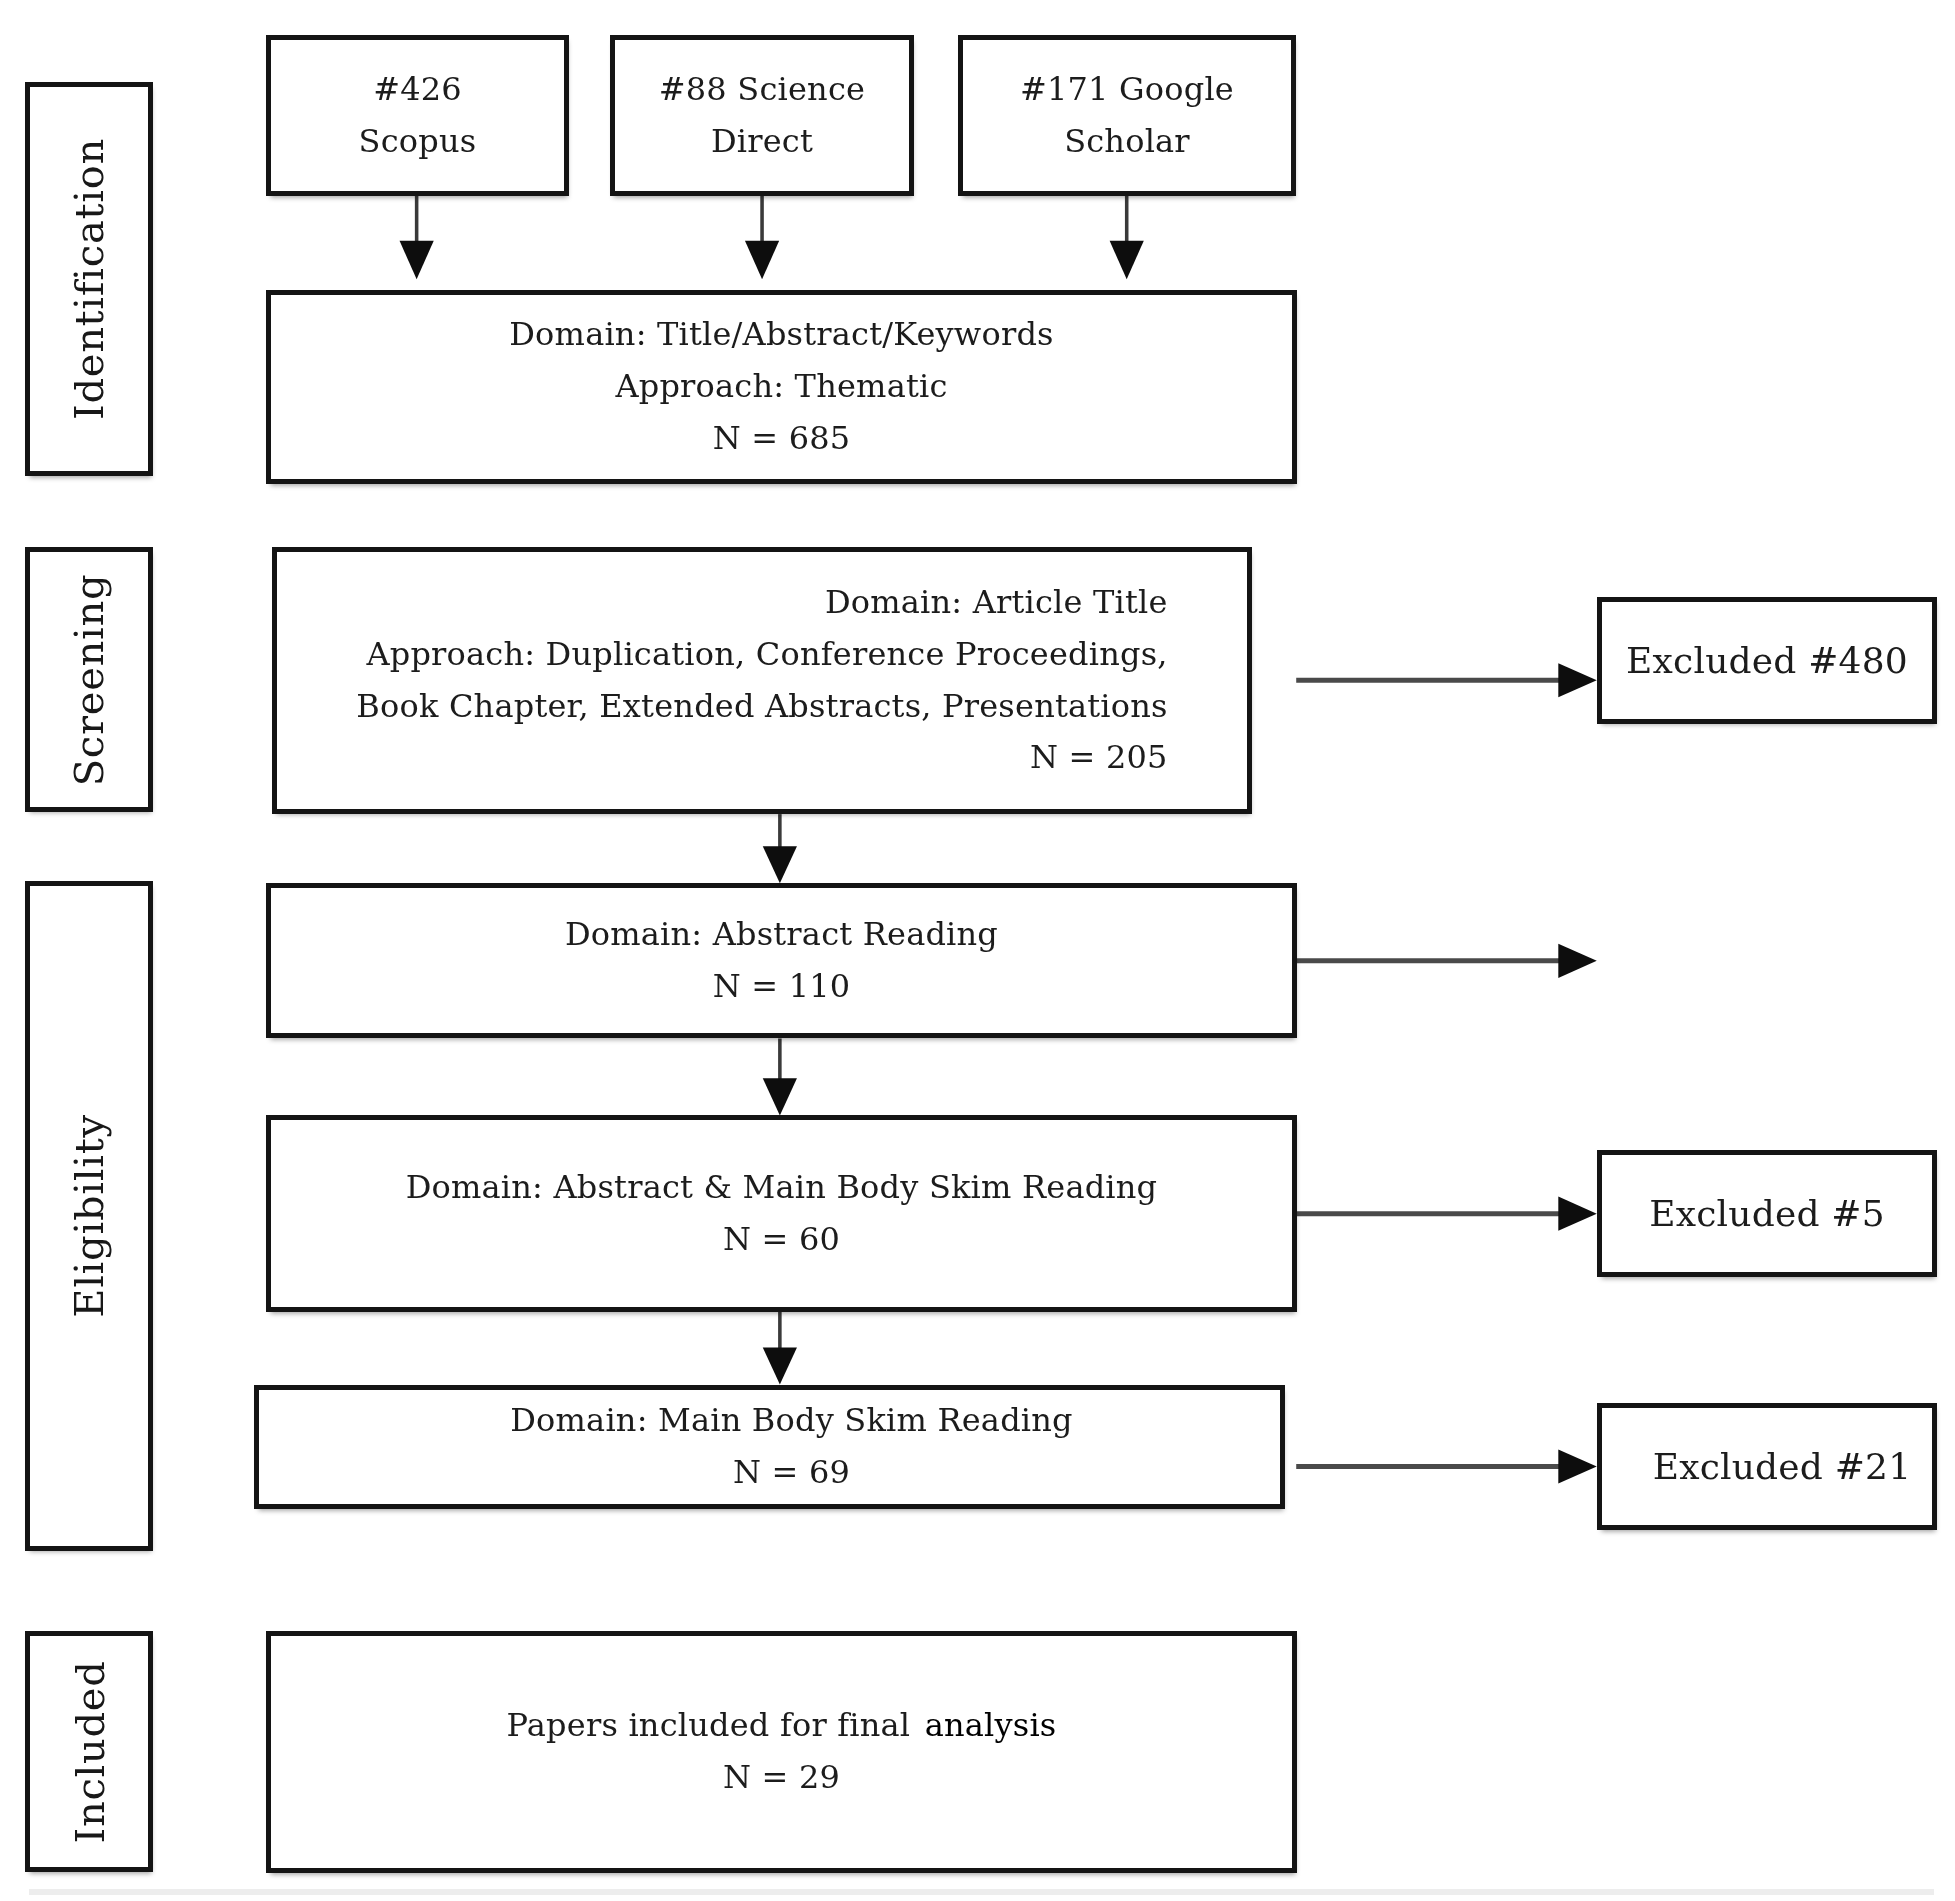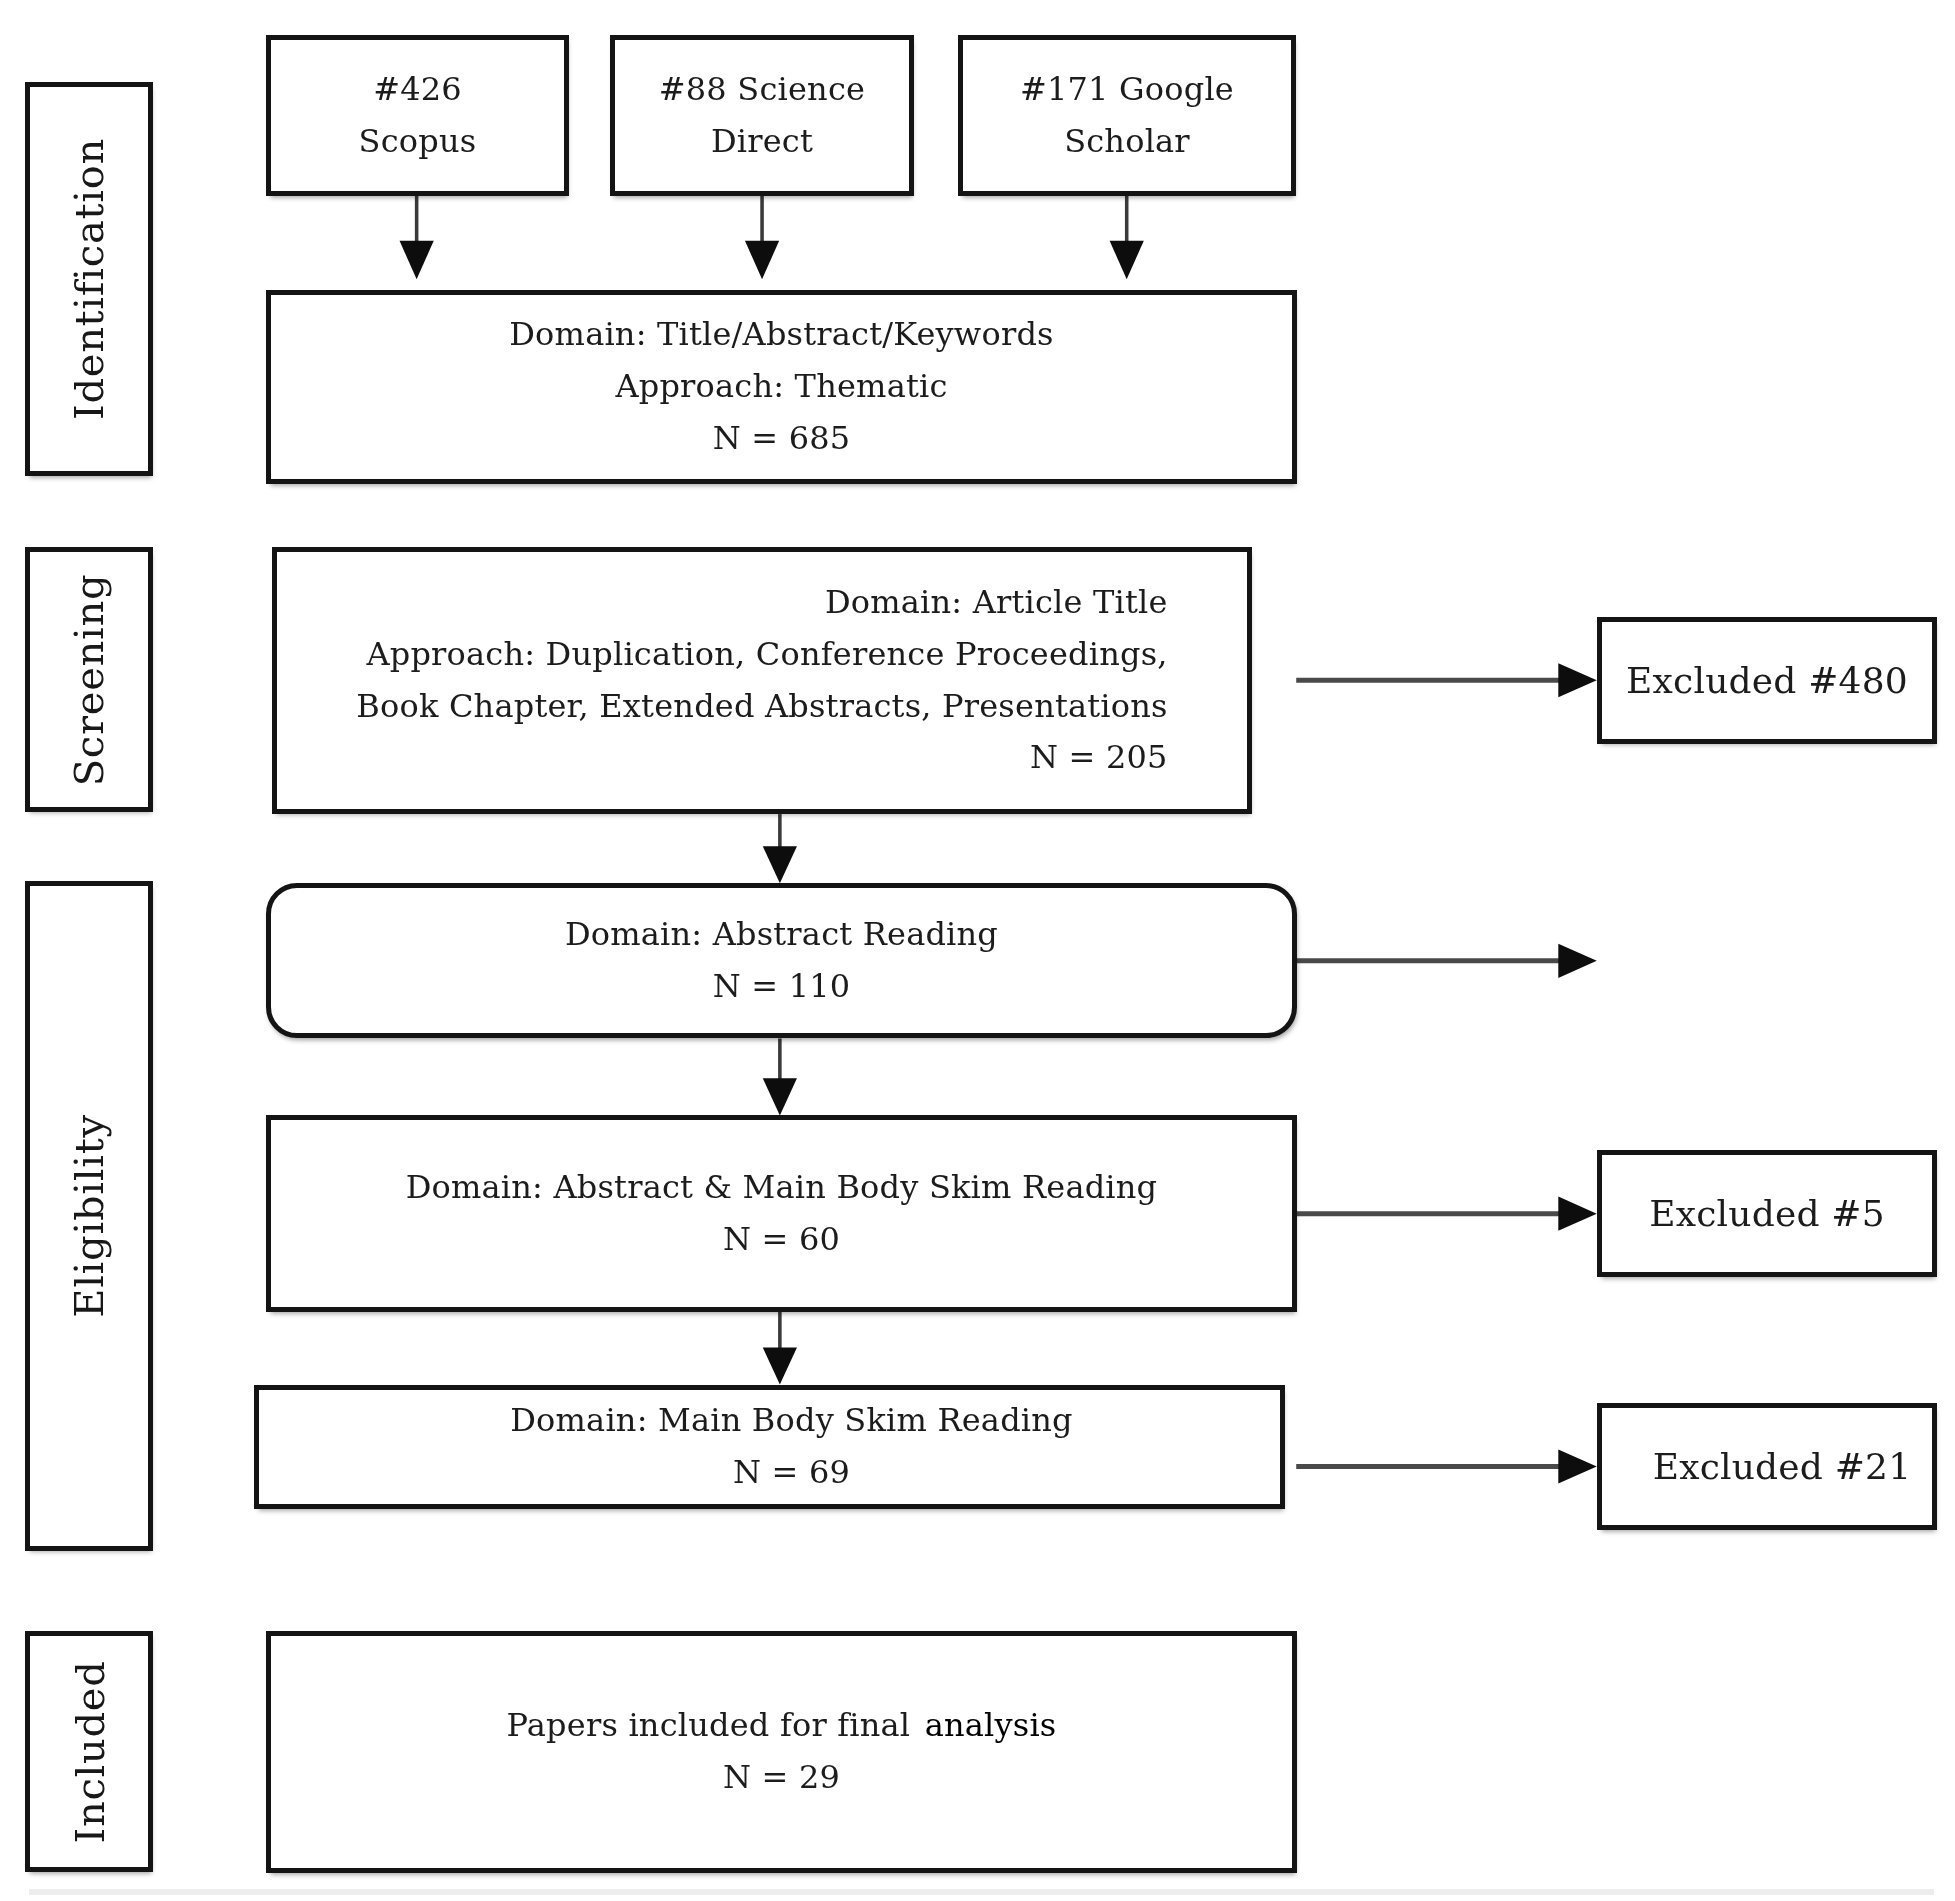--- a/index.html
+++ b/index.html
@@ -73,27 +73,27 @@
   #stage-included       { left: 25px;  top: 1631px; width: 128px; height: 241px; }
 
   
   #src-scopus         { left: 266px;  top: 35px; width: 303px; height: 161px; }
   #src-science-direct { left: 610px;  top: 35px; width: 304px; height: 161px; }
   #src-google-scholar { left: 958px; top: 35px; width: 338px; height: 161px; }
 
   
   #box-identification { left: 266px; top: 278px;  width: 1031px; height: 194px; margin-top: 12px; }
   #box-screening      { left: 272px; top: 547px;  width: 980px; height: 267px; text-align: right; }
-  #box-abstract       { left: 266px; top: 883px; width: 1031px; height: 155px; border-radius: 31px; }
+  #box-abstract       { left: 266px; top: 883px; width: 1031px; height: 155px; }
   #box-abstract-skim  { left: 266px; top: 1115px; width: 1031px; height: 197px; }
   #box-mainbody-skim  { left: 254px; top: 1385px; width: 1031px; height: 124px; padding-left: 44px; }
   #box-included       { left: 266px; top: 1631px; width: 1031px; height: 242px; }
 
   
-  #excluded-480 { left: 1597px; top: 617px;  width: 340px; height: 127px; }
+  #excluded-480 { left: 1597px; top: 597px;  width: 340px; height: 127px; }
   #excluded-95  { left: 1597px; top: 898px; width: 340px; height: 127px; }
   #excluded-5   { left: 1597px; top: 1150px; width: 340px; height: 127px; }
   #excluded-21  { left: 1597px; top: 1403px; width: 340px; height: 127px; padding-left: 30px; }
 
   .hl-word { margin-left: 0.45em; }
 </style>
 </head>
 <body>
 
 <div class="canvas">

